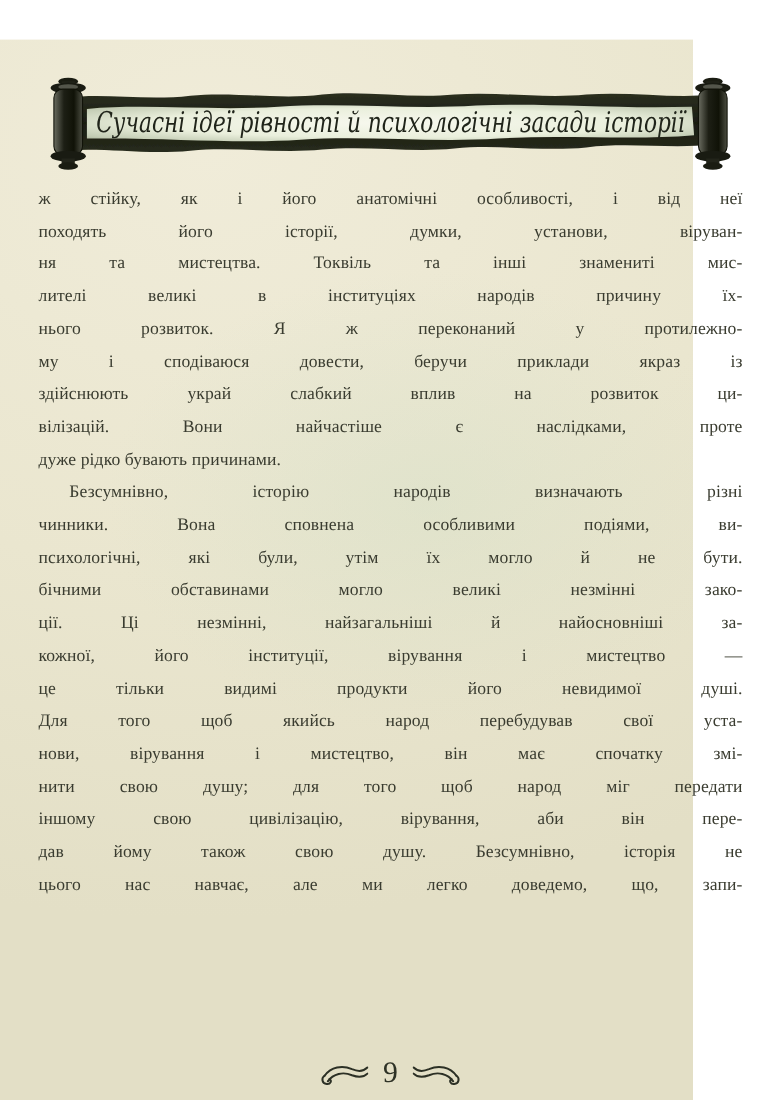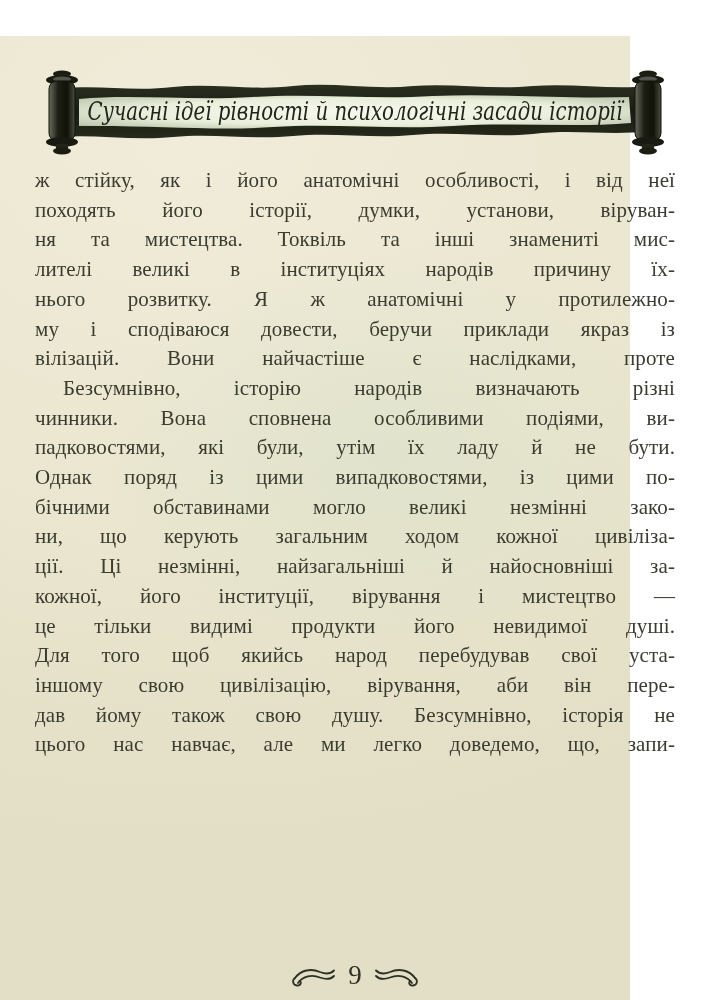--- a/index.html
+++ b/index.html
@@ -24,21 +24,21 @@
     left: 33px; top: 32px;
     width: 644px; height: 90px;
   }
   .banner svg { display: block; }
 
   
   .body-text {
     position: absolute;
     left: 35px; top: 130px;
     width: 640px;
-    font-size: 21px;
+    font-size: 16px;
     line-height: 29.7px;
     color: #3a3c30;
     letter-spacing: 0.1px;
   }
   .line { text-align: justify; white-space: nowrap; }
   .line.just { text-align-last: justify; white-space: normal; }
   .line.indent { text-indent: 28px; }
 
   
   .footer {
@@ -124,33 +124,35 @@
 
       <text x="322" y="52" text-anchor="middle" font-family="DejaVu Serif, Liberation Serif, serif" font-style="italic" font-size="26" fill="#20241a" textLength="535" lengthAdjust="spacingAndGlyphs">Сучасні ідеї рівності й психологічні засади історії</text>
     </svg>
   </div>
 
   <div class="body-text">
       <div class="line just">ж стійку, як і його анатомічні особливості, і від неї</div>
       <div class="line just">походять його історії, думки, установи, віруван-</div>
       <div class="line just">ня та мистецтва. Токвіль та інші знамениті мис-</div>
       <div class="line just">лителі великі в інституціях народів причину їх-</div>
-      <div class="line just">нього розвитку. Я ж анатомічні у протилежно-</div>
+      <div class="line just">нього розвиток. Я ж переконаний у протилежно-</div>
       <div class="line just">му і сподіваюся довести, беручи приклади якраз із</div>
+      <div class="line just">здійснюють украй слабкий вплив на розвиток ци-</div>
       <div class="line just">вілізацій. Вони найчастіше є наслідками, проте</div>
+      <div class="line">дуже рідко бувають причинами.</div>
       <div class="line just indent">Безсумнівно, історію народів визначають різні</div>
       <div class="line just">чинники. Вона сповнена особливими подіями, ви-</div>
-      <div class="line just">падковостями, які були, утім їх ладу й не бути.</div>
-      <div class="line just">Однак поряд із цими випадковостями, із цими по-</div>
+      <div class="line just">психологічні, які були, утім їх могло й не бути.</div>
       <div class="line just">бічними обставинами могло великі незмінні зако-</div>
-      <div class="line just">ни, що керують загальним ходом кожної цивіліза-</div>
       <div class="line just">ції. Ці незмінні, найзагальніші й найосновніші за-</div>
       <div class="line just">кожної, його інституції, вірування і мистецтво —</div>
       <div class="line just">це тільки видимі продукти його невидимої душі.</div>
       <div class="line just">Для того щоб якийсь народ перебудував свої уста-</div>
+      <div class="line just">нови, вірування і мистецтво, він має спочатку змі-</div>
+      <div class="line just">нити свою душу; для того щоб народ міг передати</div>
       <div class="line just">іншому свою цивілізацію, вірування, аби він пере-</div>
       <div class="line just">дав йому також свою душу. Безсумнівно, історія не</div>
       <div class="line just">цього нас навчає, але ми легко доведемо, що, запи-</div>
     </div>
 
   <div class="footer">
     <svg class="flourish" width="44" height="22" viewBox="0 0 44 22">
       <g stroke="#2c3025" stroke-width="1.8" fill="none" stroke-linecap="round">
         <path d="M4,11 C10,3 20,1 29,5 C35,7.5 40,6.5 43,3.5"></path>
         <path d="M7,16 C12,9 21,7 29,10.5 C35,12.8 40,12 43,9"></path>

